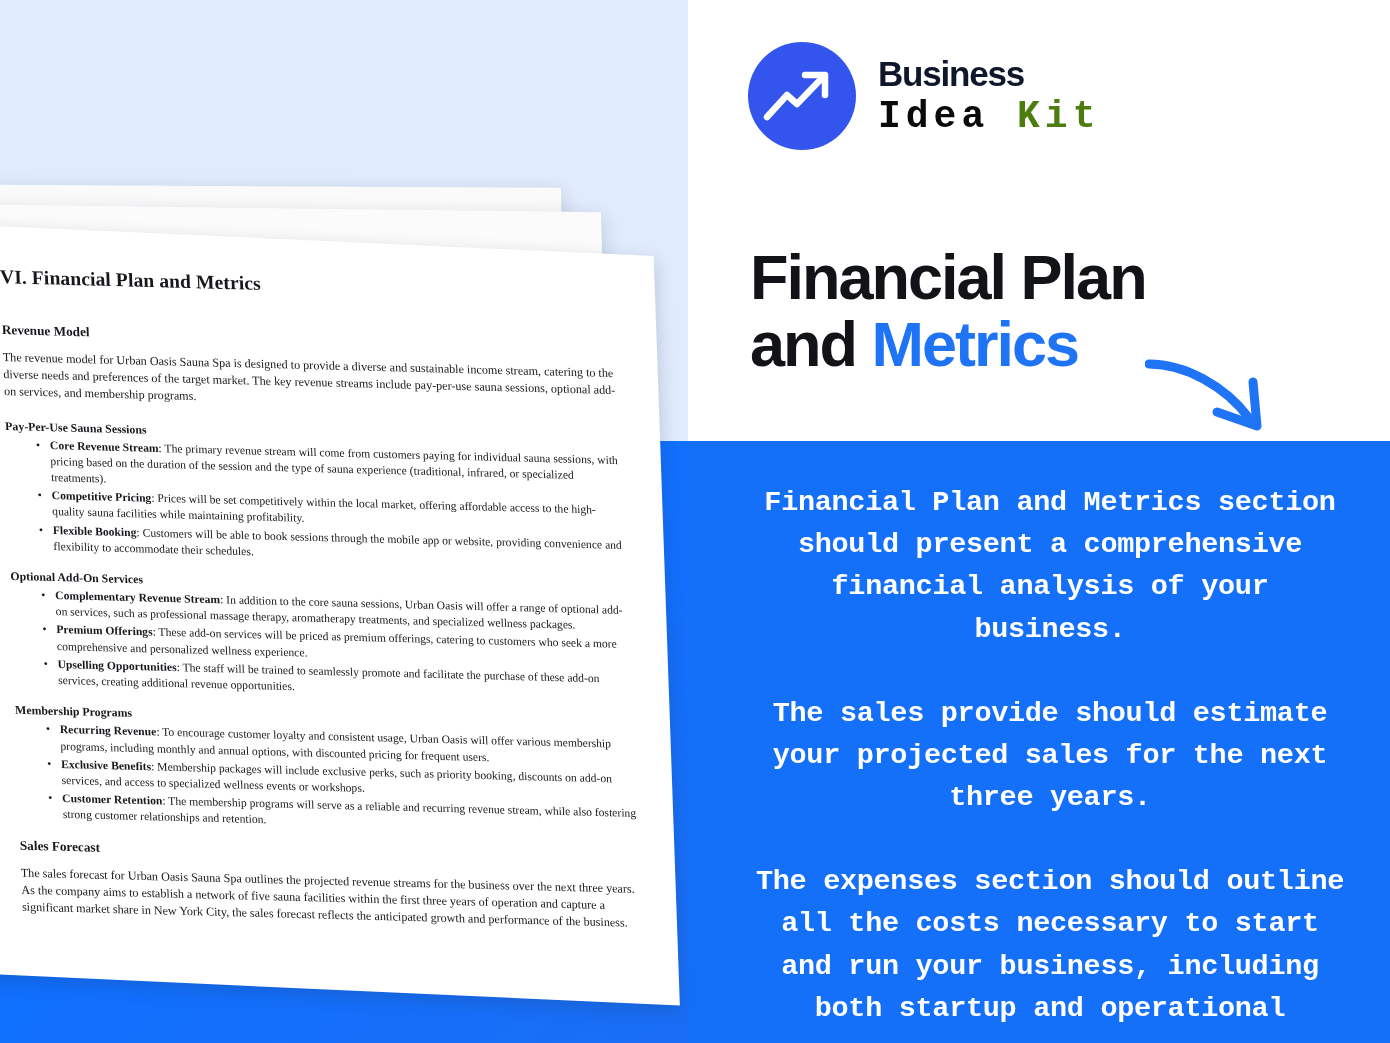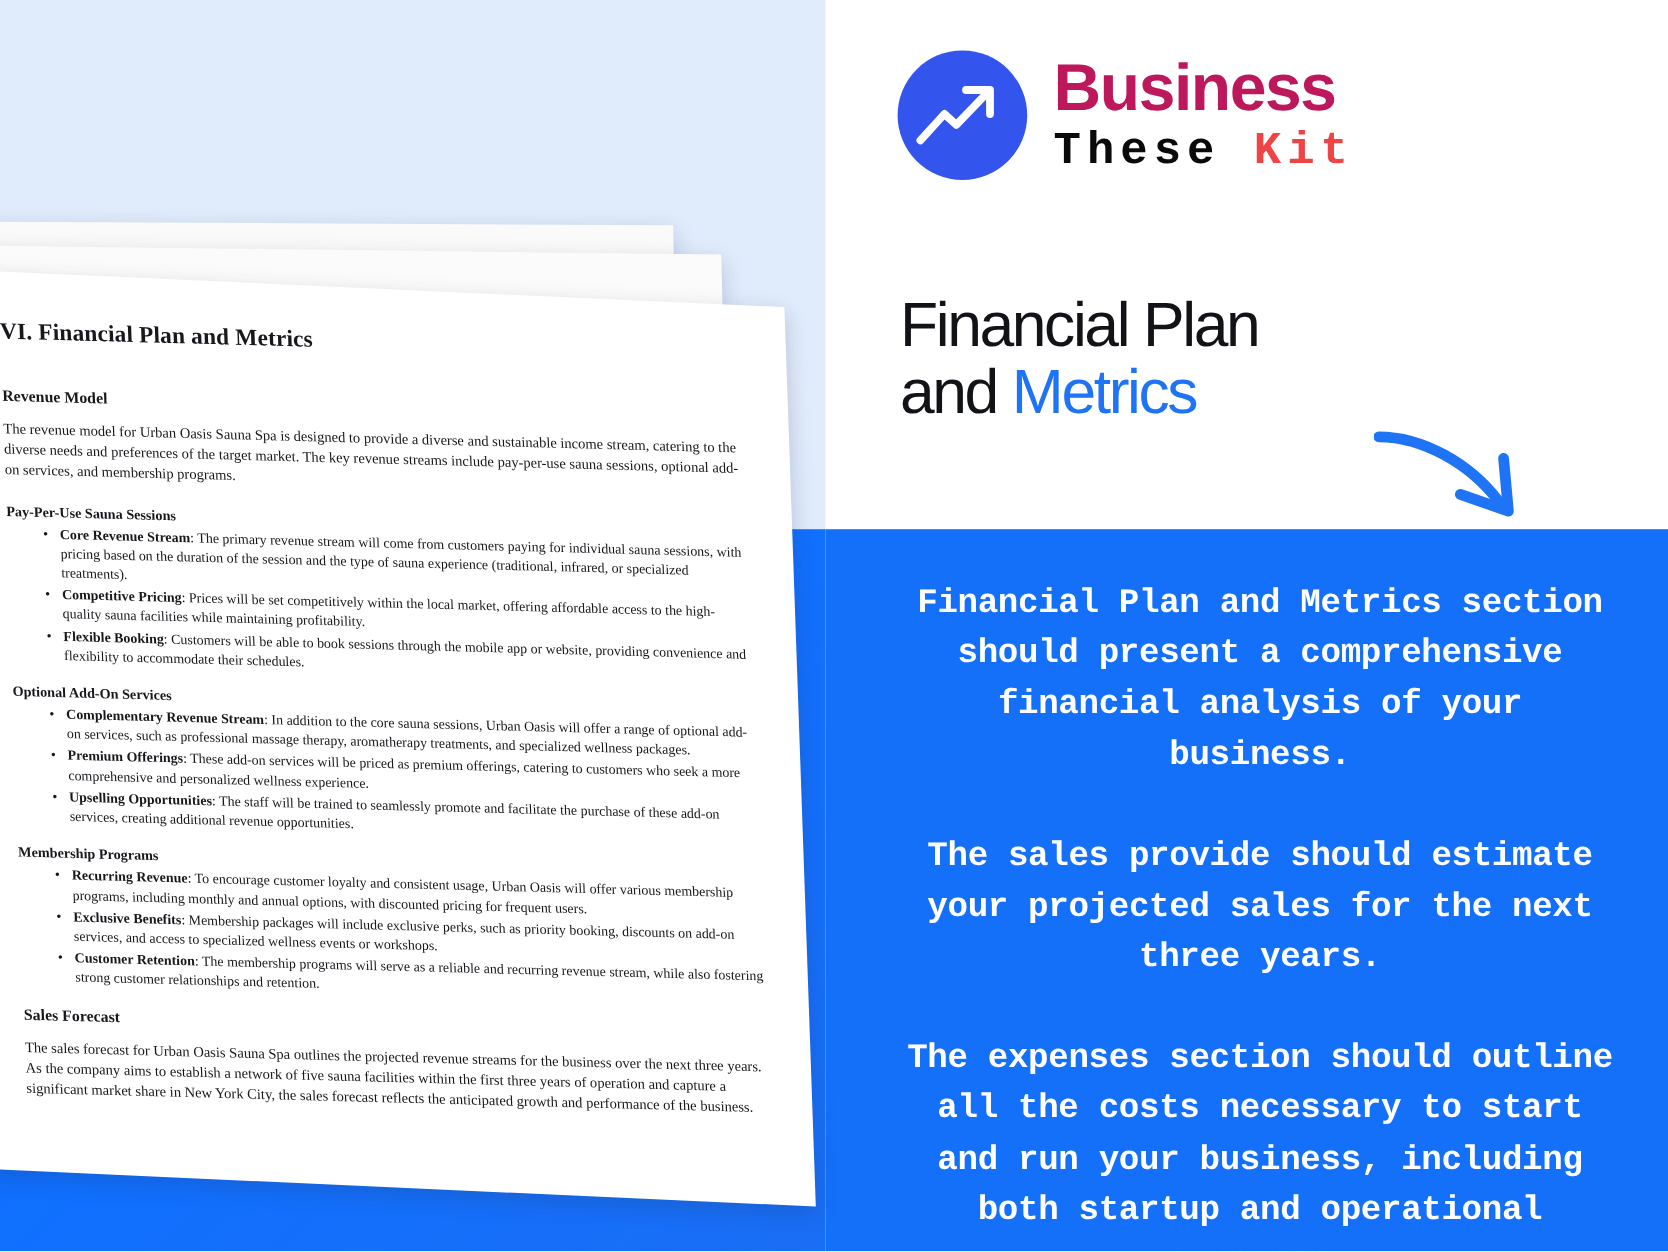--- a/index.html
+++ b/index.html
@@ -153,44 +153,44 @@
     background: #3355ee;
     display: flex;
     align-items: center;
     justify-content: center;
     flex: none;
   }
   .logo-text { line-height: 1; }
   .logo-business {
     font-family: "Liberation Sans", sans-serif;
     font-weight: bold;
-    font-size: 55px;
+    font-size: 35px;
     letter-spacing: -1.2px;
-    color: #be185d;
+    color: #0f172a;
     position: relative;
     display: inline-block;
   }
   .logo-ideakit {
     font-family: "Liberation Mono", monospace;
     font-weight: bold;
     font-size: 38px;
     letter-spacing: 5px;
     margin-top: 7px;
     color: #0a0a0a;
   }
-  .logo-ideakit .kit { color: #ef4444; }
+  .logo-ideakit .kit { color: #4d7c0f; }
 
   
   .headline {
     position: absolute;
     left: 750px; top: 244px;
     width: 620px;
     font-family: "Liberation Sans", sans-serif;
-    font-weight: normal;
-    font-size: 52px;
+    font-weight: bold;
+    font-size: 63px;
     line-height: 1.07;
     letter-spacing: -2px;
     color: #111317;
   }
   .headline .hl-accent { color: #1f74f5; margin-top: 46px; }
 
   .arrow-wrap {
     position: absolute;
     left: 1145px; top: 352px;
     width: 150px; height: 100px;
@@ -292,21 +292,21 @@
 
   <div class="logo-row">
     <div class="logo-mark">
       <svg width="78" height="78" viewBox="0 0 78 78" aria-hidden="true">
         <path d="M4 60 L24 38 L34 47 L60 20" fill="none" stroke="#ffffff" stroke-width="6.5" stroke-linecap="round" stroke-linejoin="round"></path>
         <polyline points="42,18 62,18 62,38" fill="none" stroke="#ffffff" stroke-width="6.5" stroke-linecap="round" stroke-linejoin="round"></polyline>
       </svg>
     </div>
     <div class="logo-text">
       <div class="logo-business">Business</div>
-      <div class="logo-ideakit"><span>These</span> <span class="kit">Kit</span></div>
+      <div class="logo-ideakit"><span>Idea</span> <span class="kit">Kit</span></div>
     </div>
   </div>
 
   <div class="headline">
     <span>Financial Plan</span><br>
     <span>and </span><span class="hl-accent">Metrics</span>
   </div>
 
   <div class="arrow-wrap">
     <svg width="150" height="100" viewBox="0 0 150 100" aria-hidden="true">

